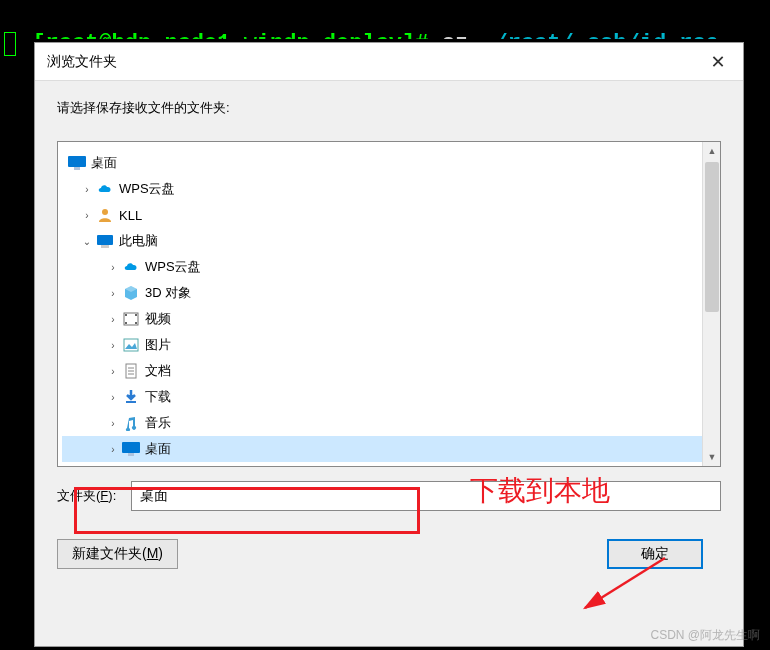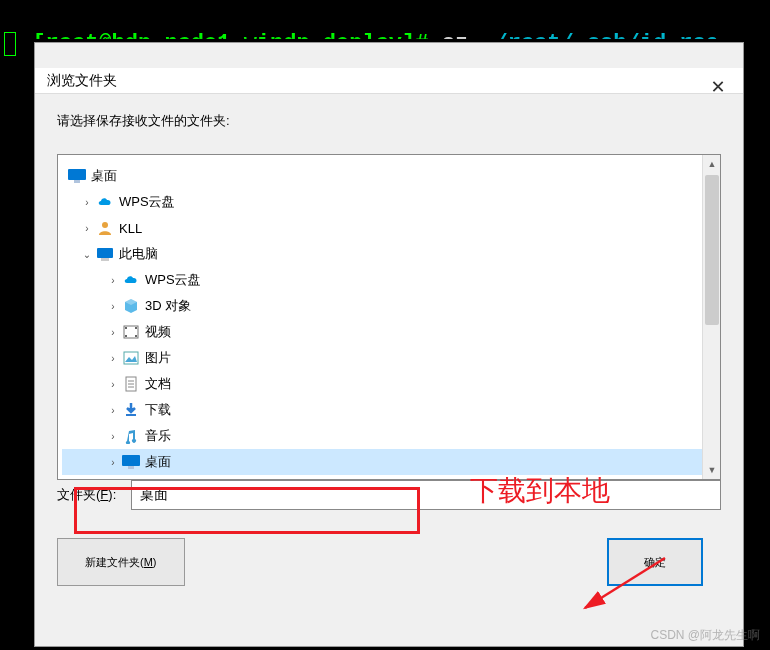--- a/index.html
+++ b/index.html
@@ -37,28 +37,27 @@
       top: 42px;
       left: 34px;
       width: 710px;
       height: 605px;
       background: #f0f0f0;
       border: 1px solid #999;
       box-shadow: 0 0 10px rgba(0,0,0,0.3);
       outline: 3px solid #000;
     }
     .titlebar {
-      height: 26px;
+      height: 38px;
       background: #fff;
       border-bottom: 1px solid #ddd;
       display: flex;
       align-items: center;
       padding-left: 12px;
       position: relative;
-      margin-top: 25px;
     }
     .titlebar-text { font-size: 14px; color: #000; }
     .close-btn {
       position: absolute;
       right: 0;
       top: 0;
       width: 50px;
       height: 38px;
       display: flex;
       align-items: center;
@@ -150,47 +149,48 @@
       font-family: "KaiTi", "STKaiti", serif;
       font-size: 28px;
       color: #ed1c24;
       pointer-events: none;
     }
     .arrow-svg {
       position: absolute;
       pointer-events: none;
     }
     .folder-row {
+      margin-top: 14px;
       display: flex;
       align-items: center;
     }
     .folder-label { font-size: 13px; width: 74px; }
     .folder-label u { text-decoration: underline; }
     .folder-input {
       flex: 1;
       height: 30px;
       border: 1px solid #888;
       background: #fff;
       padding: 0 8px;
       font-size: 14px;
       font-family: inherit;
     }
     .button-row {
       margin-top: 28px;
       display: flex;
       align-items: center;
     }
     .btn {
-      height: 48px;
+      height: 30px;
       border: 1px solid #999;
       background: #e8e8e8;
-      font-size: 11px;
+      font-size: 14px;
       font-family: inherit;
       cursor: pointer;
-      padding: 0 27px;
+      padding: 0 14px;
       min-width: 96px;
     }
     .btn u { text-decoration: underline; }
     .btn-primary {
       border: 2px solid #0078d4;
       background: #e8e8e8;
       margin-left: 12px;
     }
     .spacer { flex: 1; }
     .watermark {

